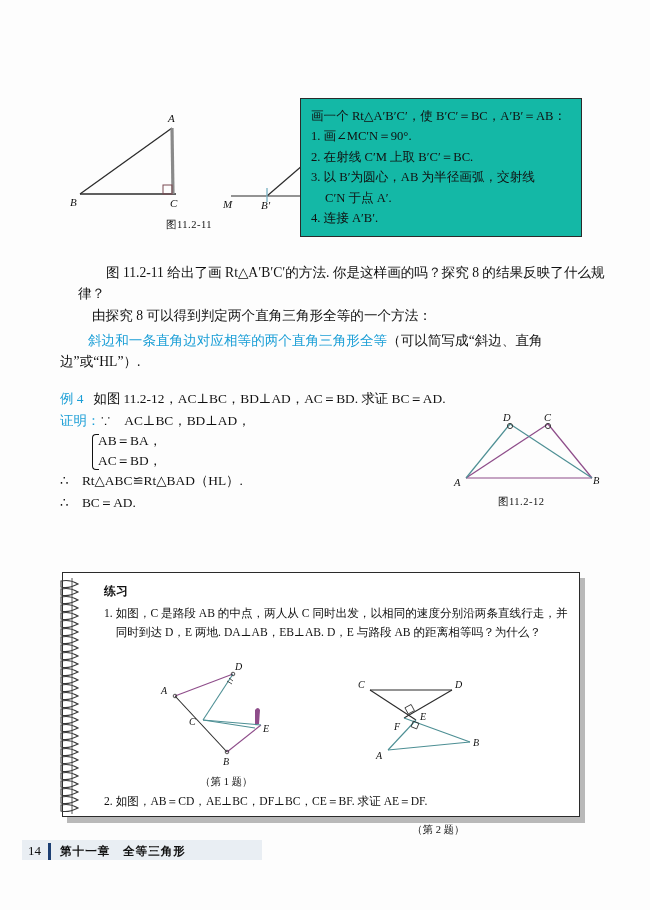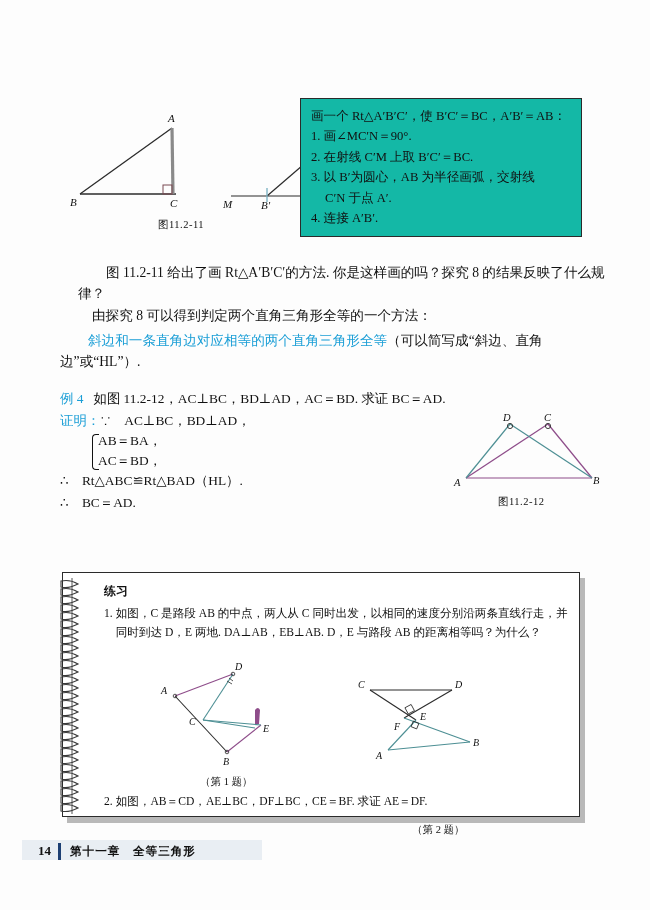--- a/index.html
+++ b/index.html
@@ -30,21 +30,21 @@
   }
   #fig1 { position: absolute; left: 10px;  top: 6px;  width: 130px; height: 110px; }
   #fig2 { position: absolute; left: 165px; top: 0px;  width: 140px; height: 120px; }
   .fig-caption {
     position: absolute;
     font-size: 10.5px;
     letter-spacing: .5px;
     color: #111;
     white-space: nowrap;
   }
-  #fig-11-caption { left: 100px; top: 122px; }
+  #fig-11-caption { left: 108px; top: 122px; }
 
   
   #constr-box {
     position: absolute;
     left: 300px; top: 98px;
     width: 282px;
     border: 1px solid #2b2b2b;
     background: #14b8a6;
     box-sizing: border-box;
     padding: 7px 9px 8px 10px;
@@ -173,23 +173,23 @@
   }
   #footer-band {
     position: absolute;
     left: 0; top: 0;
     width: 240px; height: 20px;
     background: #e9eef3;
   }
   #page-num {
     position: relative;
     z-index: 2;
-    font-weight: bold;
+    font-weight: normal;
     font-size: 13px;
-    padding-left: 16px;
+    padding-left: 6px;
     color: #111;
   }
   #footer-rule {
     position: relative;
     z-index: 2;
     width: 3px; height: 17px;
     background: #1d3f73;
     margin: 0 9px 0 7px;
   }
   #footer-text {

